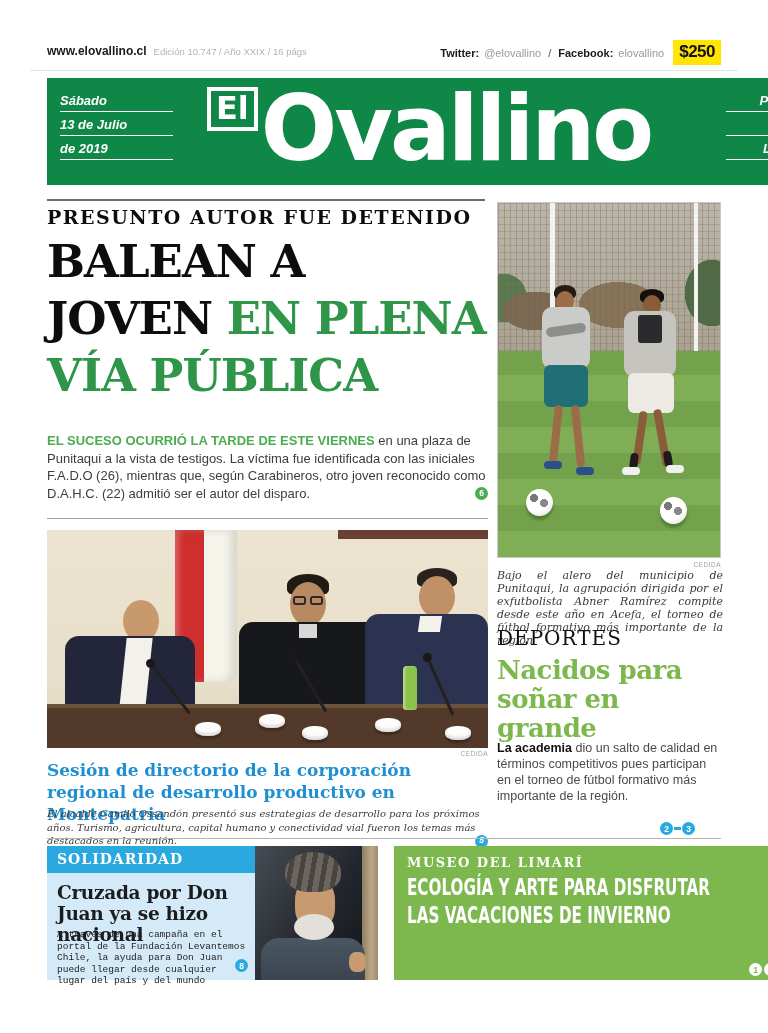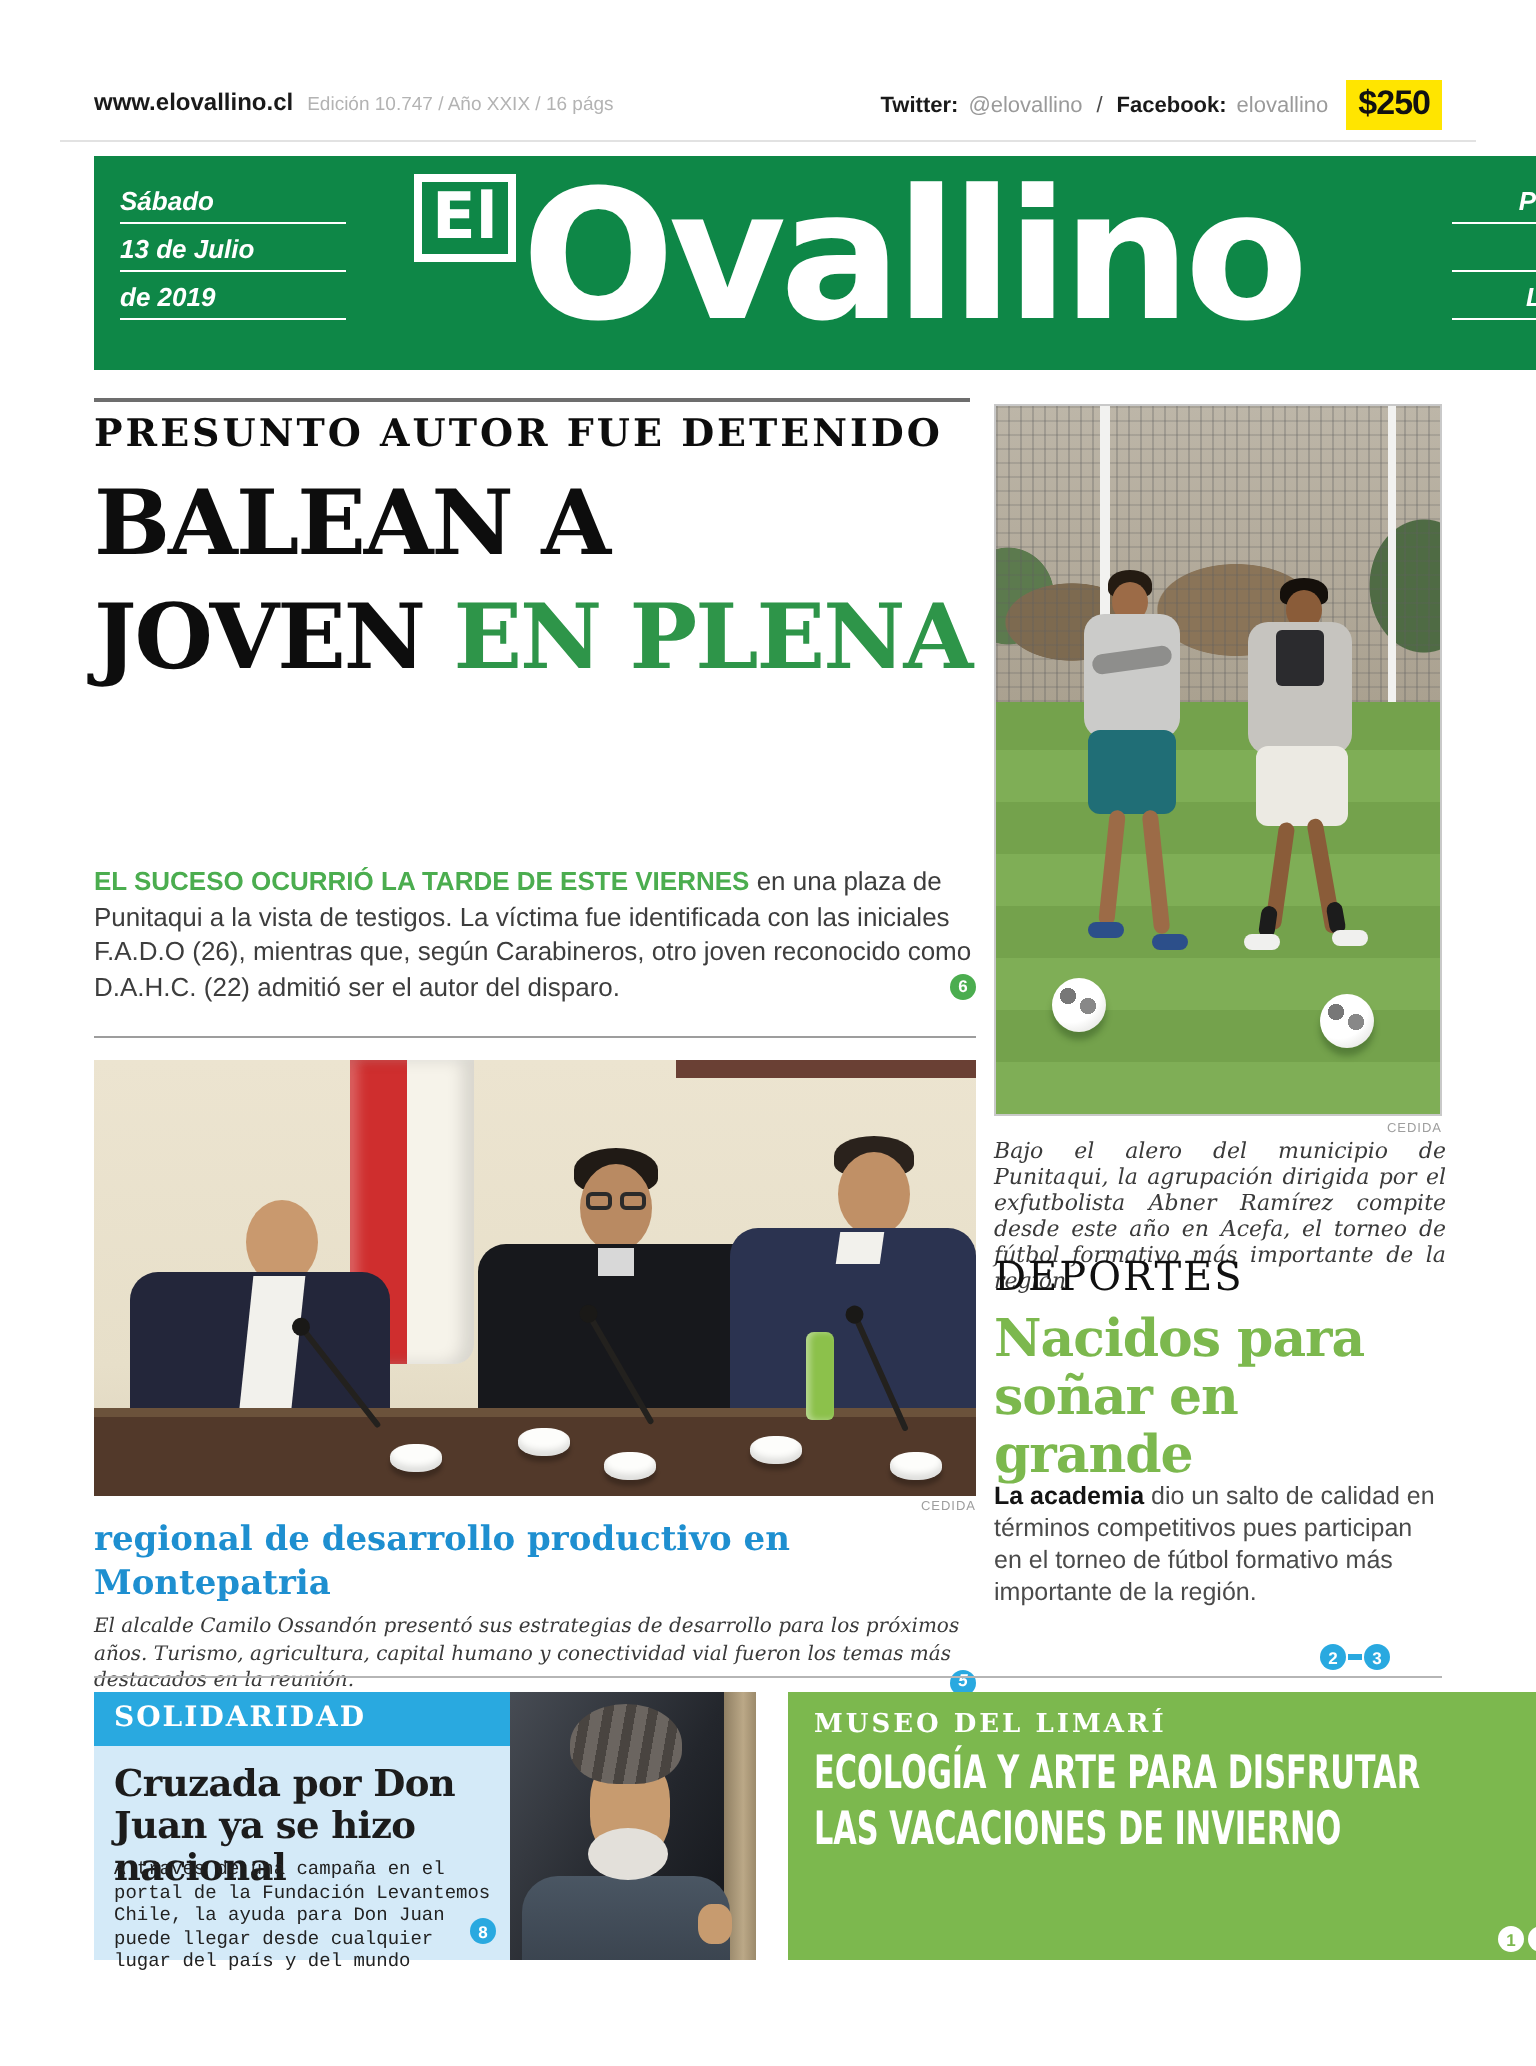--- a/index.html
+++ b/index.html
@@ -203,20 +203,21 @@
     <div class="m-date-line">por</div>
     <div class="m-date-line">Limarí</div>
   </div>
 </div>
 
 <div class="abs story-rule"></div>
 <div class="abs kicker">PRESUNTO AUTOR FUE DETENIDO</div>
 <div class="abs main-headline">
   <div><span>BALEAN A</span></div>
   <div><span>JOVEN</span><span class="hl-green"> EN PLENA</span></div>
+  <div class="hl-green">VÍA PÚBLICA</div>
 </div>
 <div class="abs intro">
   <span class="intro-hl">EL SUCESO OCURRIÓ LA TARDE DE ESTE VIERNES</span><span> en una plaza de Punitaqui a la vista de testigos. La víctima fue identificada con las iniciales F.A.D.O (26), mientras que, según Carabineros, otro joven reconocido como D.A.H.C. (22) admitió ser el autor del disparo.</span>
   <span class="dot dot-green">6</span>
 </div>
 <div class="abs hr1"></div>
 
 <div class="abs photo-meeting">
   <div class="frame-edge"></div>
   <div class="flag"></div>
@@ -248,20 +249,21 @@
   <div class="cup" style="left:328px;top:188px;"></div>
   <div class="cup" style="left:398px;top:196px;"></div>
   <div class="bottle" style="left:356px;top:136px;"></div>
   <div class="mic" style="left:122px;top:128px;transform:rotate(-38deg);"></div>
   <div class="mic" style="left:262px;top:124px;transform:rotate(-30deg);"></div>
   <div class="mic" style="left:392px;top:126px;transform:rotate(-24deg);"></div>
 </div>
 <div class="abs credit credit-meeting">CEDIDA</div>
 
 <div class="abs council-headline">
+  <div>Sesión de directorio de la corporación</div>
   <div>regional de desarrollo productivo en Montepatria</div>
 </div>
 <div class="abs council-caption">
   <span>El alcalde Camilo Ossandón presentó sus estrategias de desarrollo para los próximos años. Turismo, agricultura, capital humano y conectividad vial fueron los temas más destacados en la reunión.</span>
   <span class="dot dot-blue">5</span>
 </div>
 
 <div class="abs photo-soccer">
   <div class="person">
     <div class="hair" style="left:56px;top:82px;width:22px;height:14px;background:#241b12;"></div>

